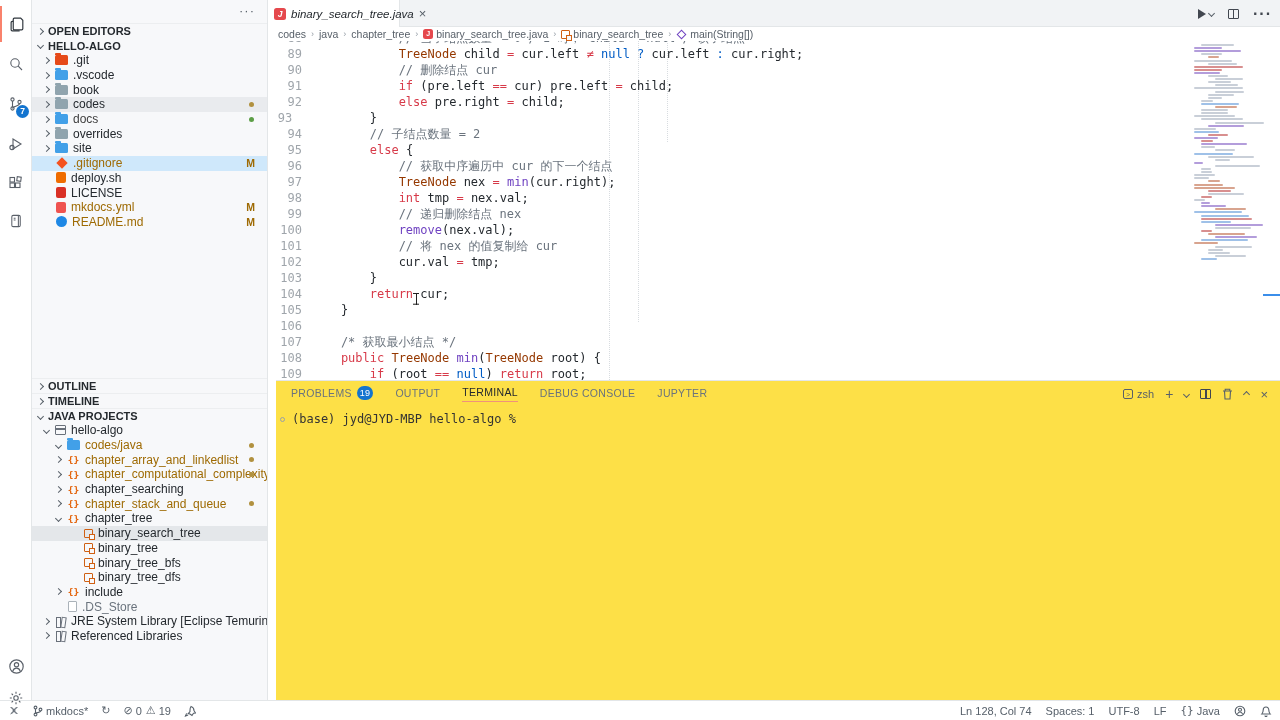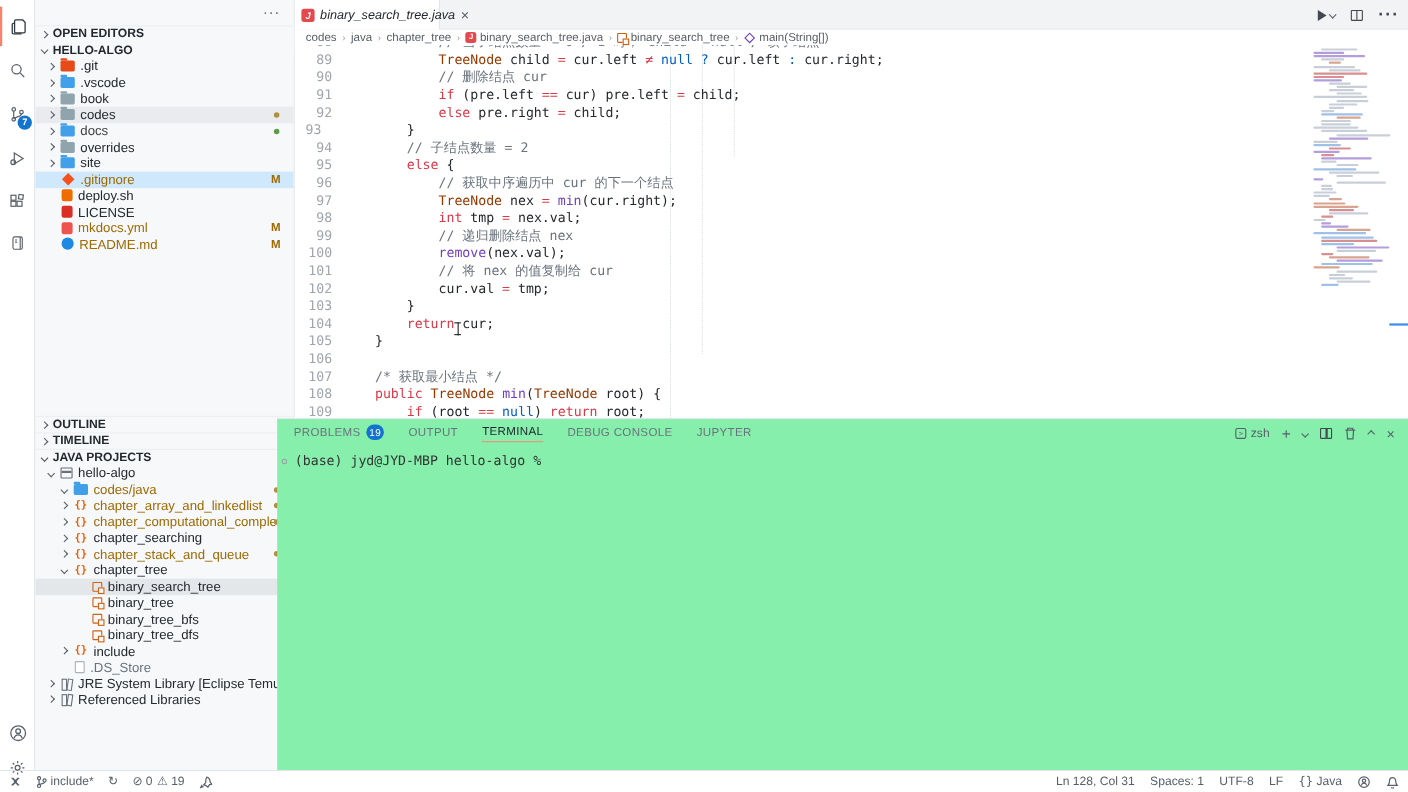--- a/index.html
+++ b/index.html
@@ -120,21 +120,21 @@
   #ovr-cursor { position:absolute; right:0; width:17px; height:2px; background:#3b8eea; }
 
   
   #mouse-ibeam { position:absolute; width:8px; height:12px; z-index:40; }
   #mouse-ibeam::before { content:""; position:absolute; left:3.5px; top:0; bottom:0;
     width:1.3px; background:#222; }
   #mouse-ibeam::after { content:""; position:absolute; left:1px; right:1px; top:0; height:1.3px;
     background:#222; box-shadow:0 10.7px #222; }
 
   
-  #panel { position:absolute; left:252px; top:380px; right:0; height:320px; background:#86efac;
+  #panel { position:absolute; left:276px; top:380px; right:0; height:320px; background:#fde047;
     border-top:1px solid #e3e6e8; }
   #panel-tabs { position:absolute; left:15px; top:4px; display:flex; gap:22px; font-size:10.5px;
     letter-spacing:.3px; color:#6a737d; align-items:center; height:18px; }
   .ptab { display:flex; align-items:center; gap:5px; cursor:pointer; padding-bottom:3px; }
   .ptab.active { color:#24292e; border-bottom:1.5px solid #f0917c; }
   .pbadge { min-width:14px; height:14px; border-radius:8px; background:#1374cf; color:#fff;
     font-size:9px; line-height:14px; text-align:center; padding:0 3px; }
   #panel-right { position:absolute; right:12px; top:5px; display:flex; align-items:center;
     gap:11px; color:#586069; font-size:11px; }
   .term-ico { width:10px; height:10px; border:1px solid #586069; border-radius:2px;
@@ -600,21 +600,21 @@
       </span>
       <span class="sb-item">
         <span style="display: inline-flex; align-items: center;">
           <svg class="sbi" width="10" height="12" viewBox="0 0 10 12">
             <circle cx="2.5" cy="2.5" r="1.4"></circle>
             <circle cx="2.5" cy="9.5" r="1.4"></circle>
             <circle cx="7.5" cy="4.5" r="1.4"></circle>
             <path d="M2.5 4v4M7.5 6c0 2-5 1.2-5 2.6"></path>
           </svg>
         </span>
-        <span>include*</span>
+        <span>mkdocs*</span>
       </span>
       <span class="sb-item">
         <span style="display: inline-flex; align-items: center;">
           <span class="sb-glyph">↻</span>
         </span>
       </span>
       <span class="sb-item" style="margin-right: 4px;">
         <span style="display: inline-flex; align-items: center;">
           <span class="sb-glyph">⊘</span>
         </span>
@@ -630,21 +630,21 @@
         <span style="display: inline-flex; align-items: center;">
           <svg class="sbi" width="12" height="12" viewBox="0 0 12 12">
             <path d="M7 1.5c1.8.6 3 2.3 3 4.2L11.5 8l-2 .3L8 10.5 6 9 4.2 8.6 6 6.5c-.1-2 .1-4 1-5z"></path>
             <path d="M2.6 8.4L1.5 11l2.6-1.1"></path>
           </svg>
         </span>
       </span>
     </span>
   <span id="sb-right">
       <span class="sb-item">
-        <span>Ln 128, Col 31</span>
+        <span>Ln 128, Col 74</span>
       </span>
       <span class="sb-item">
         <span>Spaces: 1</span>
       </span>
       <span class="sb-item">
         <span>UTF-8</span>
       </span>
       <span class="sb-item">
         <span>LF</span>
       </span>

